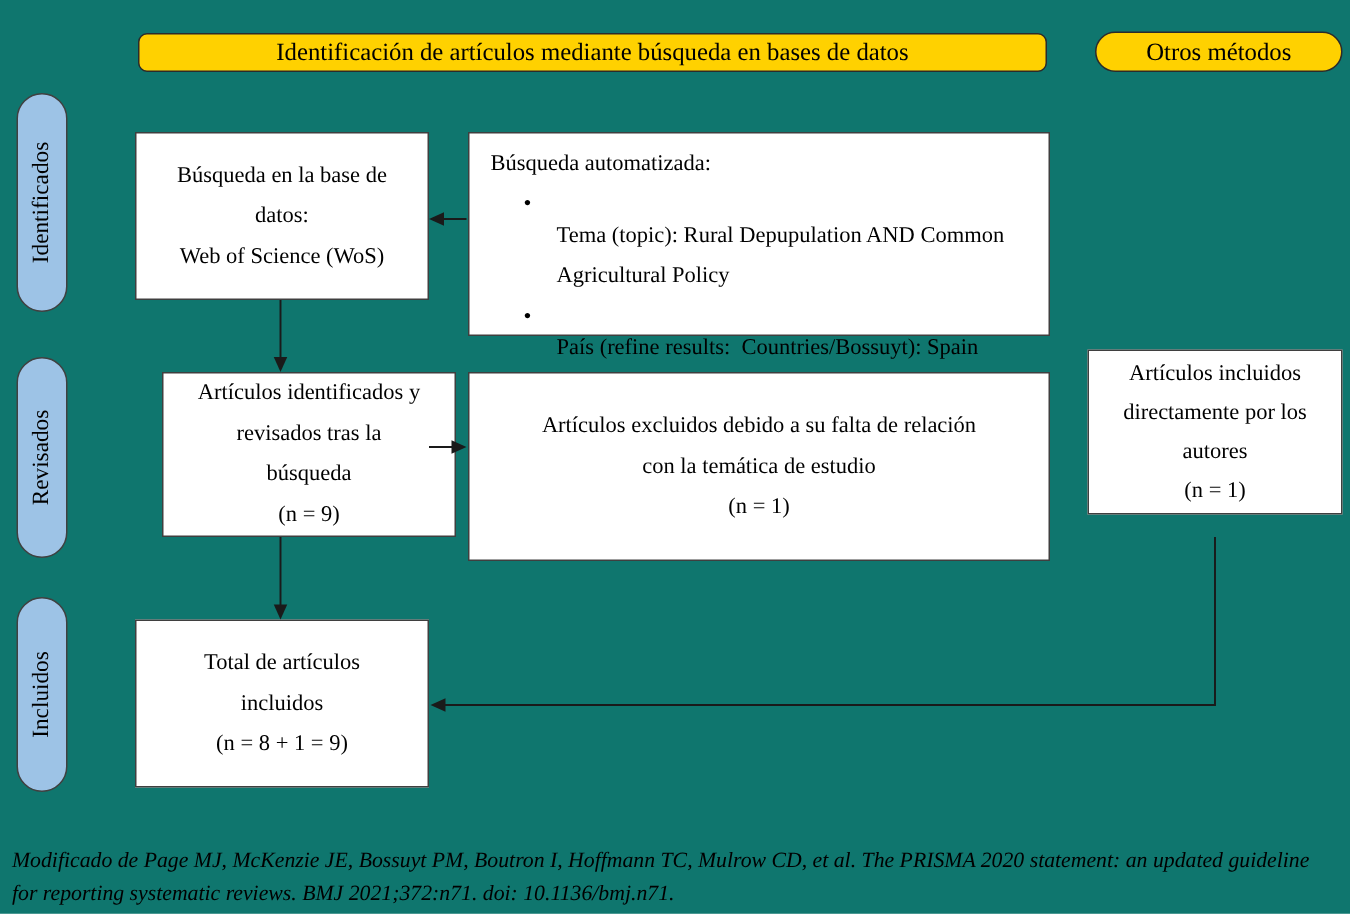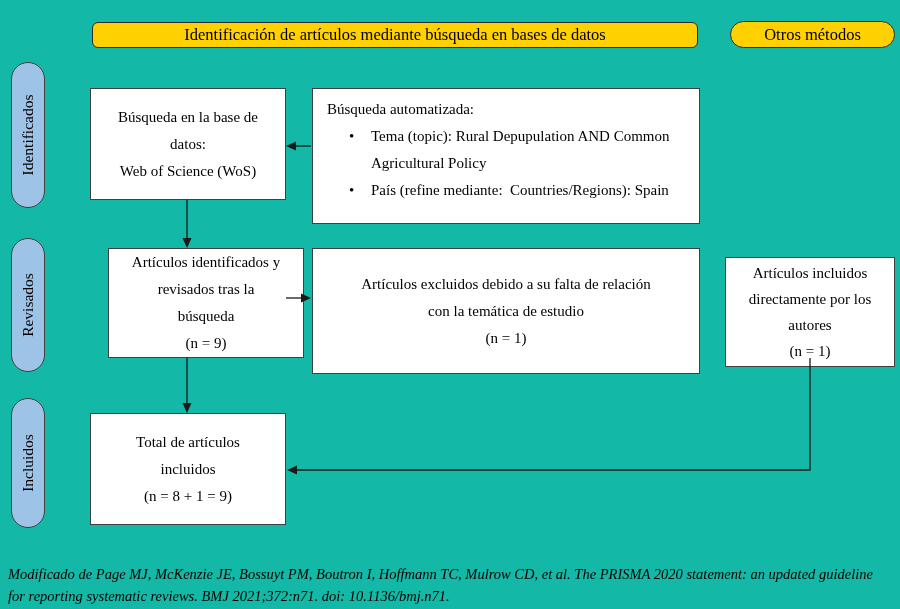--- a/index.html
+++ b/index.html
@@ -3,21 +3,21 @@
 <meta charset="utf-8">
 <style>
   :root{
     --header-fill:#FFD100;
     --stage-fill:#9DC3E6;
     --box-border:#3f3f3f;
     --arrow:#1a1a1a;
   }
   *{box-sizing:border-box;margin:0;padding:0;}
   body{background:#fff;font-family:"Liberation Serif","DejaVu Serif",serif;color:#000;}
-  .canvas{position:relative;width:900px;height:609px;background:#14b8a6;overflow:hidden;}
+  .canvas{position:relative;width:900px;height:609px;background:#0f766e;overflow:hidden;}
 
   .banner{
     position:absolute;display:flex;align-items:center;justify-content:center;
     background:var(--header-fill);border:1px solid #2b2b2b;font-size:16.5px;
   }
   .banner-wide{left:92px;top:22px;width:606px;height:26px;border-radius:6px;}
   .banner-pill{left:730px;top:21px;width:165px;height:27px;border-radius:14px;}
 
   .stage{
     position:absolute;left:11px;width:34px;background:var(--stage-fill);
@@ -37,26 +37,26 @@
     font-size:15px;line-height:1.8;
   }
   .box-centered{
     display:flex;align-items:center;justify-content:center;
     text-align:center;white-space:pre-line;padding:4px 20px;
   }
   .box-database{left:90px;top:88px;width:196px;height:112px;}
   .box-automated{left:312px;top:88px;width:388px;height:136px;padding:7px 8px 7px 14px;}
   .box-identified{left:108px;top:248px;width:196px;height:110px;}
   .box-excluded{left:312px;top:248px;width:388px;height:126px;}
-  .box-authors{left:725px;top:257px;width:170px;height:110px;line-height:1.75;}
+  .box-authors{left:725px;top:233px;width:170px;height:110px;line-height:1.75;}
   .box-total{left:90px;top:413px;width:196px;height:112px;}
 
   .bullet-item{display:flex;padding-left:22px;}
   .bullet-glyph{width:22px;flex:0 0 22px;}
-  .bullet-text{white-space:pre-wrap;}
+  .bullet-text{white-space:pre-wrap;margin-top:21px;}
 
   .arrow-layer{position:absolute;left:0;top:0;width:900px;height:609px;pointer-events:none;}
   .arrow-layer line,.arrow-layer polyline{stroke:var(--arrow);stroke-width:1.3;fill:none;}
   .arrow-layer polygon{fill:var(--arrow);}
 
   .citation{
     position:absolute;left:8px;top:563px;width:882px;
     font-size:14.5px;line-height:1.55;font-style:italic;
   }
 </style>
@@ -87,21 +87,21 @@
 Web of Science (WoS)</div>
 
   <div class="box box-automated">
     <div>Búsqueda automatizada:</div>
     <div class="bullet-item">
       <span class="bullet-glyph">•</span>
       <span class="bullet-text">Tema (topic): Rural Depupulation AND Common Agricultural Policy</span>
     </div>
     <div class="bullet-item">
       <span class="bullet-glyph">•</span>
-      <span class="bullet-text">País (refine mediante:  Countries/Regions): Spain</span>
+      <span class="bullet-text">País (refine results:  Countries/Bossuyt): Spain</span>
     </div>
   </div>
 
   <div class="box box-centered box-identified">Artículos identificados y
 revisados tras la búsqueda
 (n = 9)</div>
 
   <div class="box box-centered box-excluded">Artículos excluidos debido a su falta de relación
 con la temática de estudio
 (n = 1)</div>

